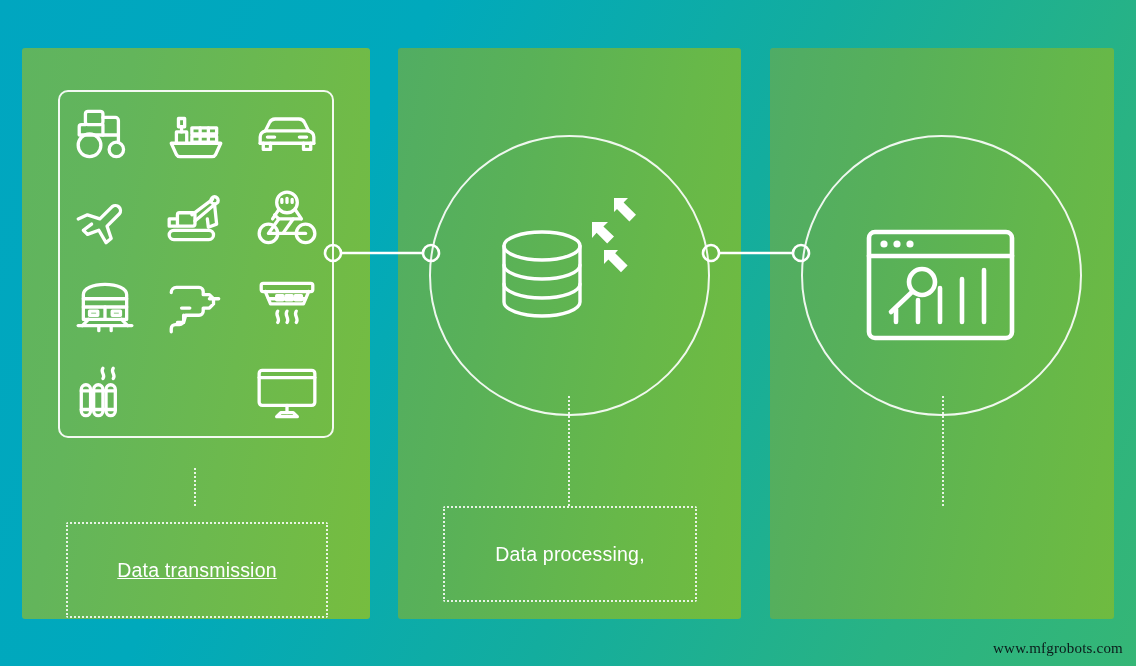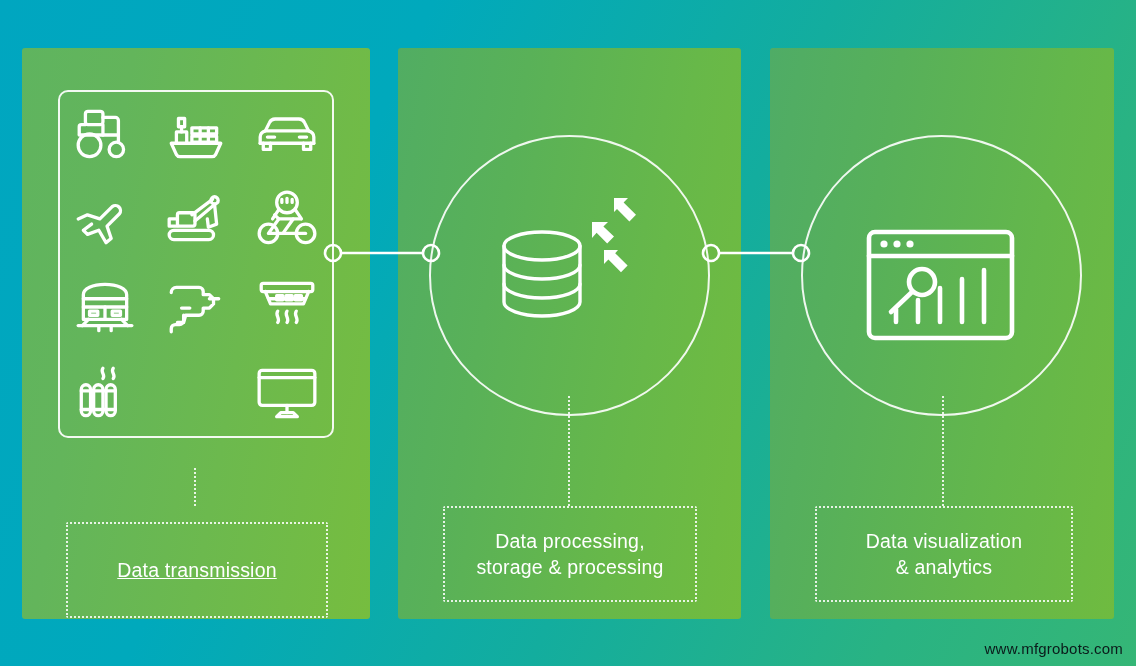--- a/index.html
+++ b/index.html
@@ -106,21 +106,21 @@
   #db-icon   { left: 88px;  top: 150px; width: 170px; height: 140px; }
   #dash-icon { left: 93px;  top: 178px; width: 155px; height: 118px; }
   .center-icon svg { width: 100%; height: 100%; display: block; }
 
   
   #watermark {
     position: absolute;
     right: 13px;
     bottom: 9px;
     color: #0b1a1a;
-    font-family: Liberation Sans, sans-serif;
+    font-family: Liberation Serif, serif;
     font-size: 15px;
     letter-spacing: .2px;
     white-space: nowrap;
   }
 </style>
 </head>
 <body>
 
 <div id="stage">
 
@@ -279,21 +279,20 @@
           <path d="M104 68 l14 0 0-14 -4.4 4.4 L101 45.8 l-6.6 6.6 12.4 12.4 z" transform="translate(16,6) rotate(180 110 57)"></path>
         </g>
       </svg>
     </div>
 
     <div class="dotted-v" id="dot-2"></div>
 
     <div class="label-box" id="label-2">
       <span>
         <span>Data processing,</span><br>
-        <span>storage &amp; processing</span>
       </span>
     </div>
   </div>
 
   <div class="panel" id="panel-3">
 
     <div class="big-circle" id="circle-3"></div>
 
     <div class="center-icon" id="dash-icon">
       <svg viewBox="0 0 155 118" fill="none" stroke="#ffffff" stroke-width="4.6" stroke-linecap="round" stroke-linejoin="round">
@@ -305,26 +304,20 @@
           <circle cx="47" cy="18" r="3.6"></circle>
         </g>
         <circle cx="59" cy="56" r="13"></circle>
         <path d="M49 66 L28 86"></path>
         <path d="M33 96 v-13 M55 96 v-22 M77 96 v-34 M99 96 v-43 M121 96 v-52"></path>
       </svg>
     </div>
 
     <div class="dotted-v" id="dot-3"></div>
 
-    <div class="label-box" id="label-3">
-      <span>
-        <span>Data visualization</span><br>
-        <span>&amp; analytics</span>
-      </span>
-    </div>
   </div>
 
   <svg id="connectors" viewBox="0 0 1136 666">
     <g stroke="#ffffff" stroke-width="2.6" fill="none">
       <line x1="341" y1="253" x2="423" y2="253"></line>
       <line x1="719" y1="253" x2="793" y2="253"></line>
     </g>
     <g fill="none" stroke="#ffffff" stroke-width="2.6">
       <circle cx="333" cy="253" r="8"></circle>
       <circle cx="431" cy="253" r="8"></circle>

